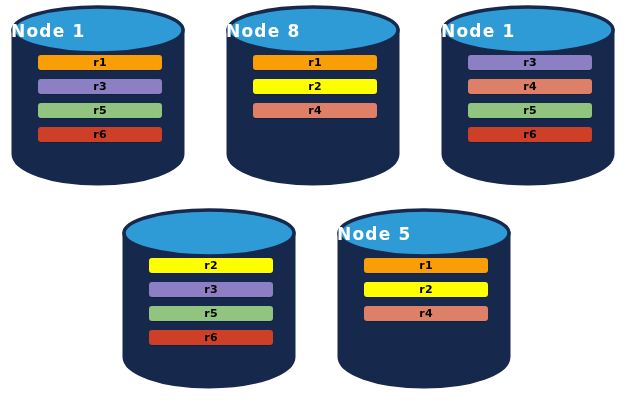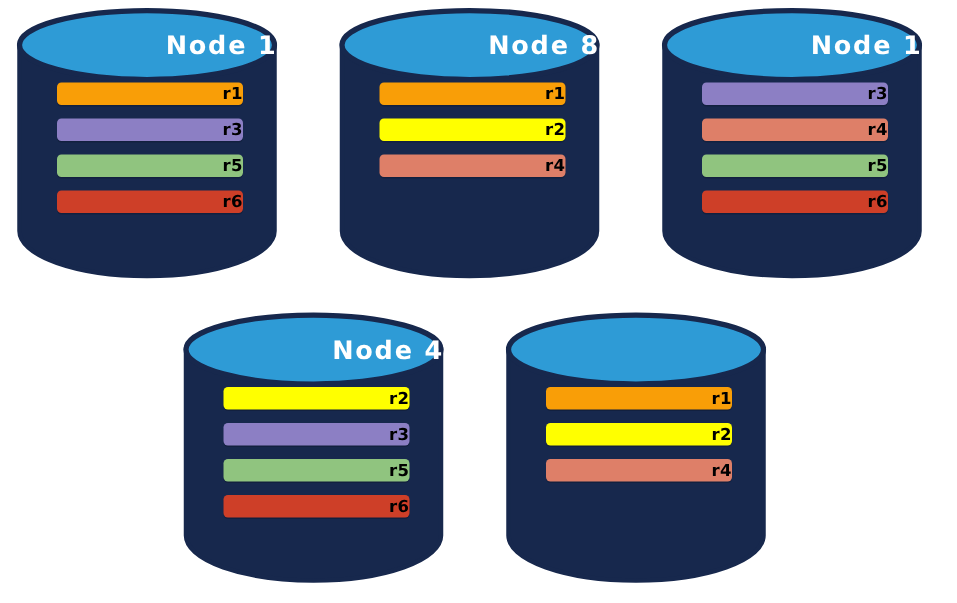--- a/index.html
+++ b/index.html
@@ -32,21 +32,21 @@
     top: 0;
     width: 174px;
     height: 182px;
     display: block;
   }
   .node-title {
     position: absolute;
     left: 0;
     top: 17px;
     width: 174px;
-    text-align: right;
+    text-align: left;
     color: #ffffff;
     font-size: 17px;
     font-weight: bold;
     letter-spacing: 1.2px;
     line-height: 20px;
     white-space: nowrap;
     pointer-events: none;
   }
   .bars {
     position: absolute;
@@ -61,21 +61,21 @@
     position: relative;
     box-shadow: 0 1px 0 rgba(0,0,0,0.18);
   }
   .bar-label {
     position: absolute;
     left: 0;
     top: 0;
     width: 100%;
     height: 15px;
     line-height: 15px;
-    text-align: right;
+    text-align: center;
     font-size: 11px;
     font-weight: bold;
     color: #000000;
     letter-spacing: 0.3px;
   }
   
   #node-1 { left: 11px;  top: 4px;   }
   #node-2 { left: 226px; top: 4px;   }
   #node-3 { left: 441px; top: 4px;   }
   #node-4 { left: 122px; top: 207px; }
@@ -147,21 +147,20 @@
         <span class="bar-label">r6</span>
       </div>
     </div>
   </div>
 
   <div class="node" id="node-4">
     <svg class="cyl-svg" viewBox="0 0 174 182" xmlns="http://www.w3.org/2000/svg">
       <path d="M2,26 L2,150 A85,30 0 0 0 172,150 L172,26 Z" fill="#17284D" stroke="#17284D" stroke-width="3"></path>
       <ellipse cx="87" cy="26" rx="85" ry="23" fill="#2E9BD6" stroke="#17284D" stroke-width="3.5"></ellipse>
     </svg>
-    <div class="node-title">Node  4</div>
     <div class="bars">
       <div class="bar" style="background:#FFFF00">
         <span class="bar-label">r2</span>
       </div>
       <div class="bar" style="background:#8C7FC4">
         <span class="bar-label">r3</span>
       </div>
       <div class="bar" style="background:#90C47F">
         <span class="bar-label">r5</span>
       </div>
@@ -169,20 +168,21 @@
         <span class="bar-label">r6</span>
       </div>
     </div>
   </div>
 
   <div class="node" id="node-5">
     <svg class="cyl-svg" viewBox="0 0 174 182" xmlns="http://www.w3.org/2000/svg">
       <path d="M2,26 L2,150 A85,30 0 0 0 172,150 L172,26 Z" fill="#17284D" stroke="#17284D" stroke-width="3"></path>
       <ellipse cx="87" cy="26" rx="85" ry="23" fill="#2E9BD6" stroke="#17284D" stroke-width="3.5"></ellipse>
     </svg>
+    <div class="node-title">Node  5</div>
     <div class="bars">
       <div class="bar" style="background:#F99E07">
         <span class="bar-label">r1</span>
       </div>
       <div class="bar" style="background:#FFFF00">
         <span class="bar-label">r2</span>
       </div>
       <div class="bar" style="background:#DE7F68">
         <span class="bar-label">r4</span>
       </div>

